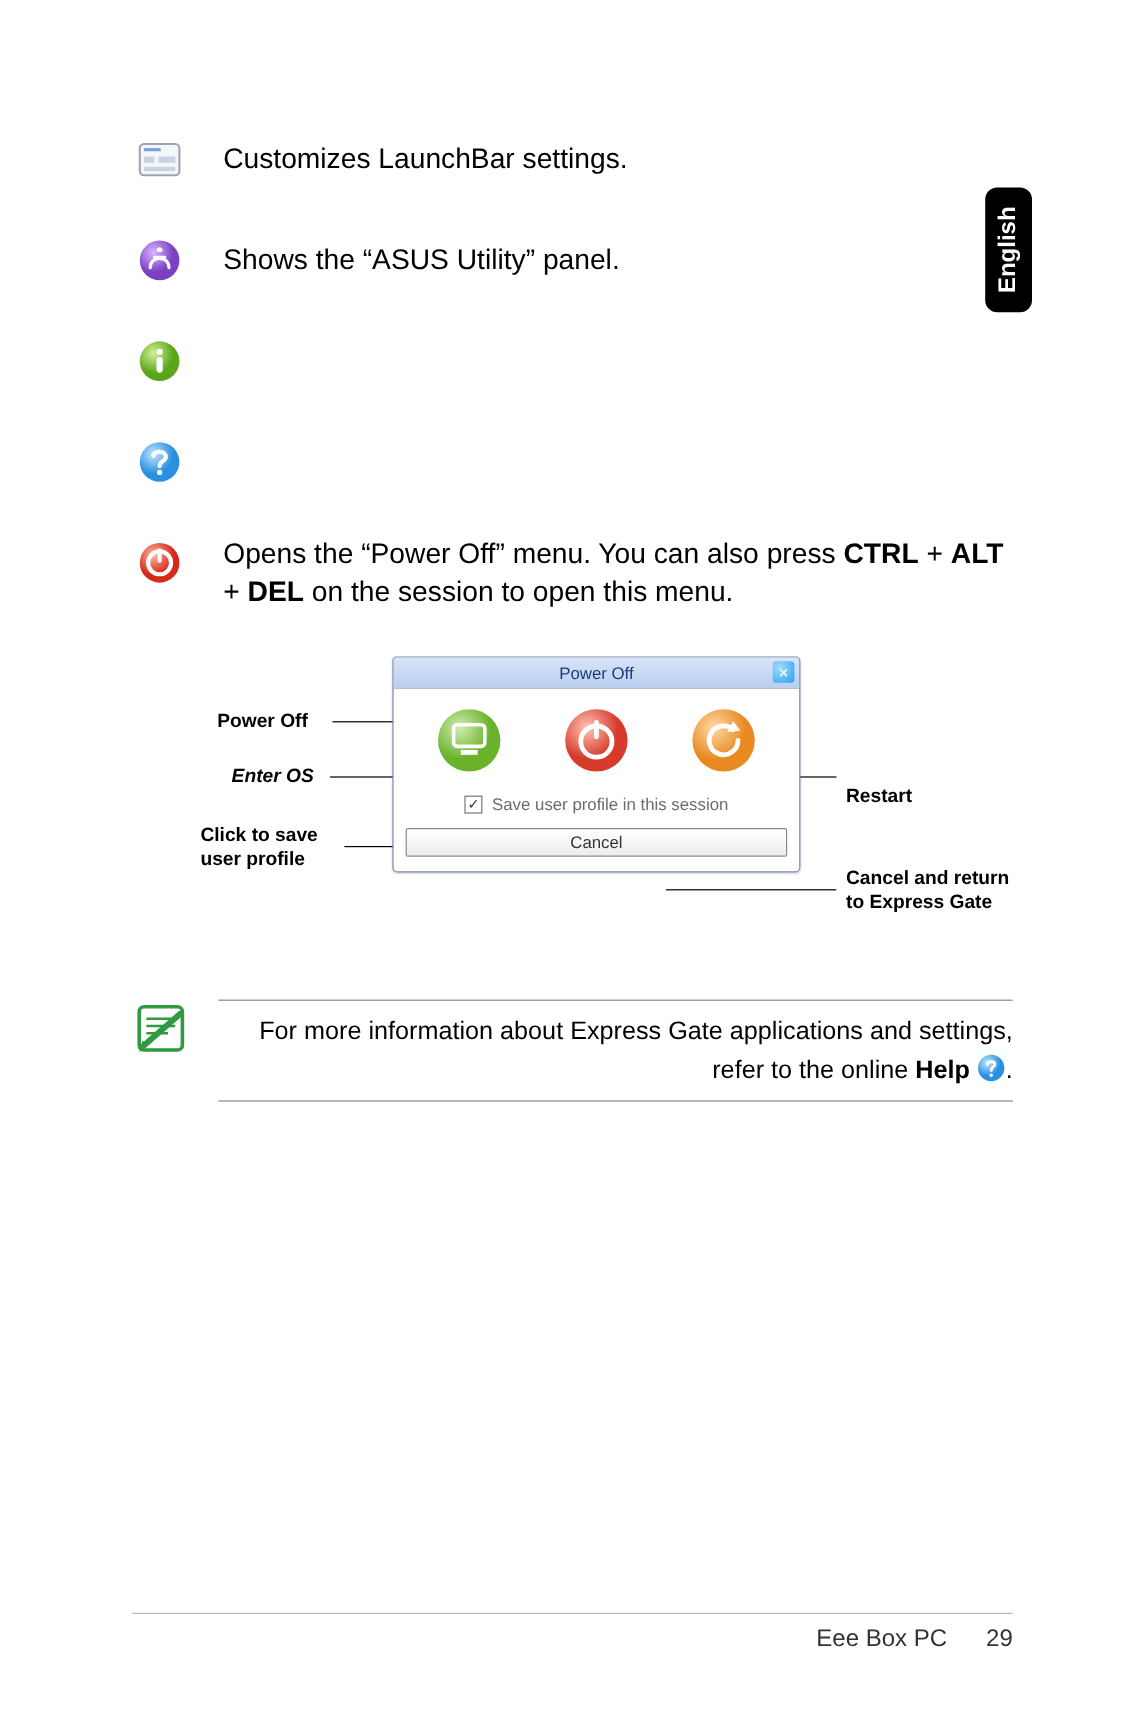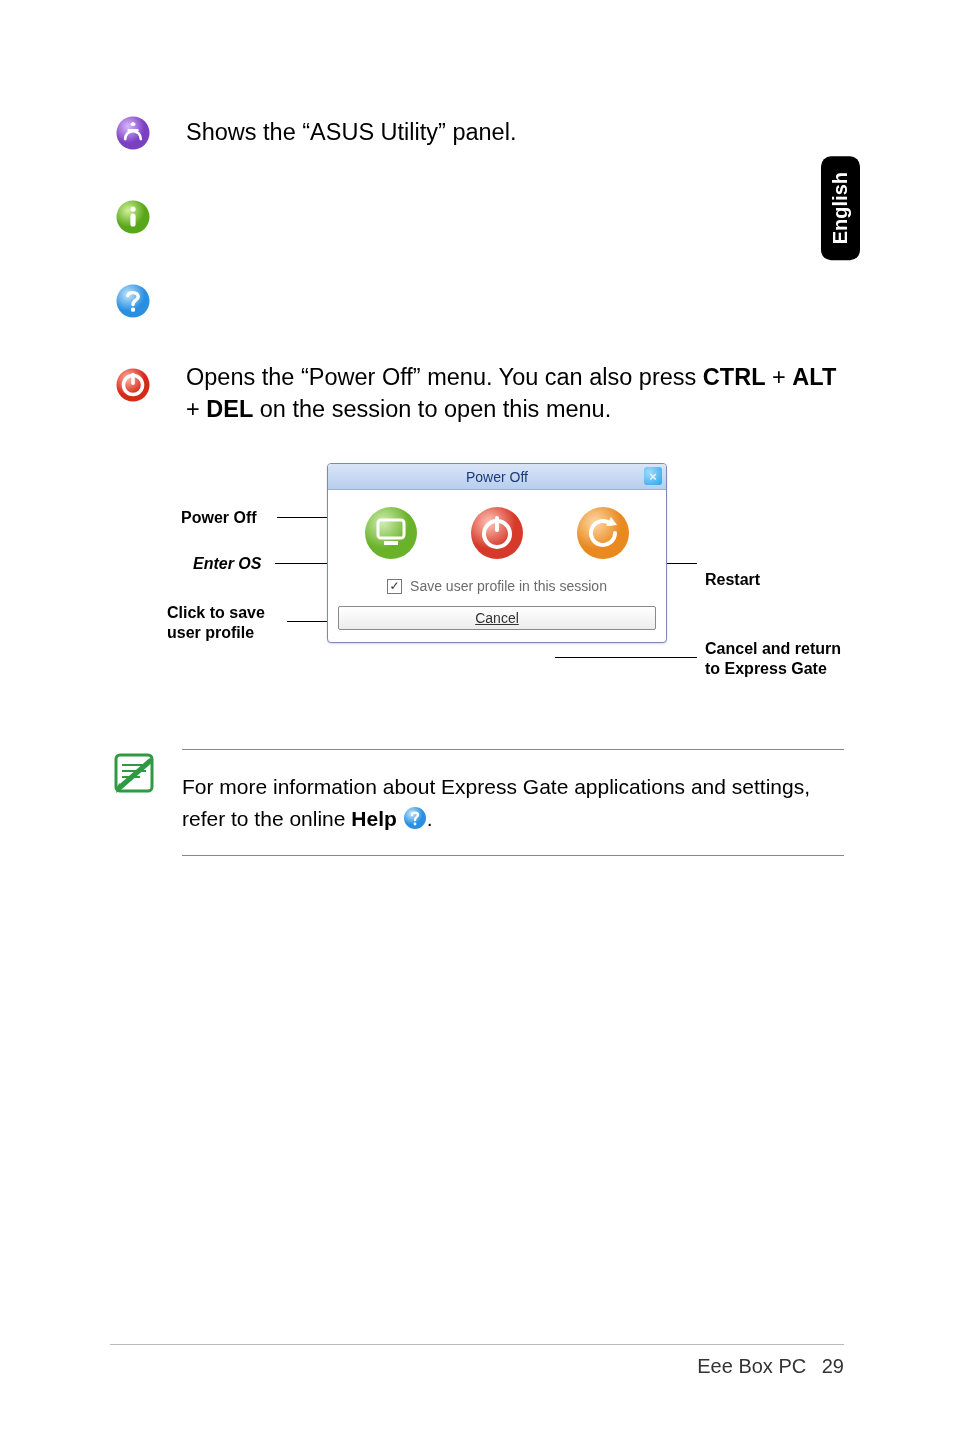--- a/index.html
+++ b/index.html
@@ -26,45 +26,57 @@
   
   .dlg-wrap { position: relative; width: 640px; margin: 12px auto 56px auto; }
   .dlg { position: absolute; left: 170px; top: 0; width: 340px; border: 1px solid #7a8ab2; border-radius: 4px; overflow: hidden; background: #fff; box-shadow: 0 1px 2px rgba(0,0,0,.15); }
   .dlg-title { height: 26px; background: linear-gradient(#d9e5f7,#b8cdee); color: #1a3a7a; font-size: 14px; display: flex; align-items: center; justify-content: center; position: relative; border-bottom: 1px solid #9db1d6; }
   .dlg-title .x { position: absolute; right: 4px; top: 3px; width: 18px; height: 18px; border-radius: 3px; background: radial-gradient(circle at 30% 30%, #9edbff, #2aa2e8); display: flex; align-items: center; justify-content: center; color: #eaf6ff; font-size: 13px; font-weight: 700; }
   .dlg-body { padding: 14px 10px 12px; }
   .dlg-icons { display: flex; justify-content: space-around; margin-bottom: 16px; }
   .big-ic { width: 58px; height: 58px; }
   .save-row { display: flex; align-items: center; justify-content: center; gap: 8px; color: #6b6b6b; font-size: 14px; margin-bottom: 12px; }
   .chk { width: 15px; height: 15px; border: 1px solid #777; background: #fff; display: inline-flex; align-items: center; justify-content: center; font-size: 12px; color: #333; }
-  .cancel-btn { display: block; margin: 0 auto; min-width: 110px; padding: 3px 0; border: 1px solid #8a8a8a; border-radius: 2px; background: linear-gradient(#fff,#ececec); font-size: 14px; text-align: center; color: #333; text-decoration: underline; }
+  .cancel-btn { display: block; margin: 0 auto; min-width: 110px; padding: 3px 0; border: 1px solid #8a8a8a; border-radius: 2px; background: linear-gradient(#fff,#ececec); font-size: 14px; text-align: center; color: #333; }
 
   
   .lbl { position: absolute; font-size: 16px; font-weight: 700; white-space: nowrap; }
   .ln { position: absolute; background: #000; }
 
   
   .note { display: flex; gap: 24px; margin-top: 50px; }
   .note-icon { width: 48px; height: 48px; flex: 0 0 48px; }
-  .note-body { flex: 1; border-top: 1px solid #888; border-bottom: 1px solid #888; padding: 21px 0; font-size: 21px; line-height: 1.5; }
+  .note-body { flex: 1; border-top: 1px solid #888; border-bottom: 1px solid #888; padding: 10px 0; font-size: 21px; line-height: 1.5; text-align: right; }
   .note-body b { font-weight: 700; }
 
   
   .footer { position: absolute; left: 110px; right: 110px; bottom: 60px; border-top: 1px solid #bbb; padding-top: 10px; text-align: right; font-size: 20px; color: #333; }
-  .footer .pn { margin-left: 10px; }
+  .footer .pn { margin-left: 27px; }
 
   
   svg { display: block; }
 </style>
 </head>
 <body>
 
 <div class="page">
   <div class="lang-tab">English</div>
 
+  <div class="row">
+    <div class="ico">
+      <svg viewBox="0 0 46 46" width="40" height="40">
+        <rect x="4" y="8" width="38" height="30" rx="4" fill="#f4f6f8" stroke="#9aa6b3" stroke-width="2"></rect>
+        <rect x="8" y="12" width="16" height="3" fill="#6fa0e8"></rect>
+        <rect x="8" y="20" width="10" height="6" fill="#c9d4e3"></rect>
+        <rect x="22" y="20" width="16" height="6" fill="#c9d4e3"></rect>
+        <rect x="8" y="30" width="30" height="4" fill="#c9d4e3"></rect>
+      </svg>
+    </div>
+    <div class="txt">Customizes LaunchBar settings.</div>
+  </div>
 
   <div class="row">
     <div class="ico">
       <svg viewBox="0 0 46 46" width="40" height="40">
         <defs>
             <radialGradient id="gPurple" cx="35%" cy="30%">
               <stop offset="0%" stop-color="#d8b8ff"></stop>
               <stop offset="100%" stop-color="#7b3fc2"></stop>
             </radialGradient>
           </defs>

